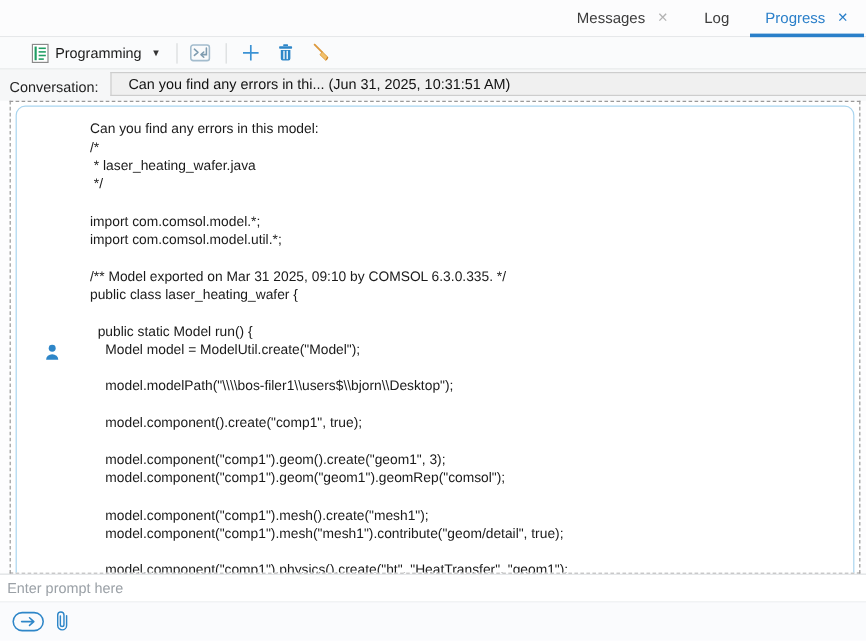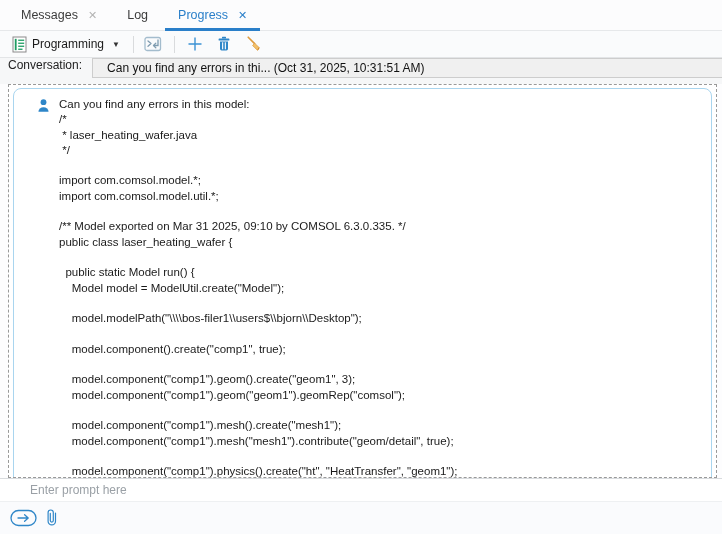--- a/index.html
+++ b/index.html
@@ -2,60 +2,60 @@
 <html><head>
 <meta charset="utf-8">
 <style>
   * { margin:0; padding:0; box-sizing:border-box; }
   html,body { width:722px; height:534px; overflow:hidden; background:#fff;
               font-family:"Liberation Sans", sans-serif; color:#222; }
 
   .window { width:722px; height:534px; display:flex; flex-direction:column; background:#fdfdfe; }
 
   
-  .tabbar { height:31px; display:flex; align-items:stretch; padding-left:6px;
-            background:#fcfcfd; border-bottom:1px solid #e6e8ea; flex:0 0 auto; }
+  .tabbar { height:31px; display:flex; align-items:stretch; padding-left:22px;
+            background:#fcfcfd; border-bottom:1px solid #e6e8ea; flex:0 0 auto;justify-content:flex-end; }
   .tab { display:flex; align-items:center; gap:10px; padding:0 15px; font-size:12.5px;
          color:#3c3c3c; cursor:default; position:relative; }
   .tab .close { font-size:11px; color:#b3b3b3; line-height:1; }
   .tab.active { color:#2a7fc9; }
   .tab.active .close { color:#2a7fc9; }
   .tab.active::after { content:""; position:absolute; left:2px; right:2px; bottom:-1px;
                        height:3px; background:#2a7fc9; }
 
   
-  .toolbar { height:27px; display:flex; align-items:center; gap:7px; padding:0 8px;
+  .toolbar { height:27px; display:flex; align-items:center; gap:7px; padding:0 22px;
              background:#fafbfc; border-bottom:1px solid #e3e5e7; flex:0 0 auto; }
   .tool-btn { display:flex; align-items:center; gap:5px; font-size:12px; color:#1a1a1a;
               padding:2px 4px; border-radius:2px; }
   .caret { font-size:8px; color:#333; margin-left:3px; }
   .sep { width:1px; height:17px; background:#d9dbdd; margin:0 2px; }
   .icon-btn { display:flex; align-items:center; justify-content:center; width:22px; height:22px; border-radius:2px; }
   svg { display:block; }
 
   
-  .conv-row { height:26px; display:flex; align-items:flex-start; padding:0 0 4px 8px;
+  .conv-row { height:26px; display:flex; align-items:flex-end; padding:0 0 4px 8px;
               background:#f6f7f8; flex:0 0 auto; }
   .conv-label { font-size:12px; color:#222; margin-right:10px; white-space:nowrap; }
   .conv-select { flex:1; height:20px; background:#f0f0f0; border:1px solid #cdcdcd;
                  border-right:none; display:flex; align-items:center; padding-left:14px;
                  font-size:12px; color:#111; white-space:nowrap; overflow:hidden; }
 
   
   .chat-panel { flex:1 1 auto; background:#fff; border:1px dashed #999;
                 margin:0 5px 0 8px; overflow:hidden; position:relative; }
   .bubble { position:absolute; left:4px; right:4px; top:3px; bottom:-12px;
             border:1px solid #a9d5ef; border-radius:8px; background:#fff;
-            display:flex; align-items:flex-start; padding:8px 10px 0 22px; }
+            display:flex; align-items:center; padding:8px 10px 0 22px;gap:16px; }
   .avatar { flex:0 0 auto; margin-top:1px; }
   .msg-text { margin-left:8px; font-size:11.5px; line-height:15.3px; color:#1a1a1a;
               white-space:pre-wrap; overflow:hidden; }
 
   
-  .prompt-row { flex:0 0 auto; height:23px; border-top:1px solid #d8dbde; background:#fff;padding-left:24px; }
+  .prompt-row { flex:0 0 auto; height:23px; border-top:1px solid #d8dbde; background:#fff; }
   .prompt-input { width:100%; height:100%; border:none; outline:none; padding:0 6px;
                   font-family:"Liberation Sans", sans-serif; font-size:12px; color:#222; background:#fff; }
   .prompt-input::placeholder { color:#9aa0a6; }
 
   
   .bottom-bar { flex:0 0 auto; height:33px; background:#fafbfd; border-top:1px solid #eef0f2;
                 display:flex; align-items:center; gap:8px; padding:0 10px; }
 </style>
 </head>
 <body>
@@ -128,21 +128,21 @@
           <path d="M9.6 7.2 L14.2 11.6 L12.6 14.4 L7.6 9.6 Z" fill="#f2c069" stroke="#dd9a3e" stroke-width="0.7" stroke-linejoin="round"></path>
           <path d="M12.9 13.9 L14.2 11.6" stroke="#c97f27" stroke-width="1"></path>
         </svg>
       </span>
     </div>
   </div>
 
   <div class="conv-row">
     <span class="conv-label">Conversation:</span>
     <div class="conv-select">
-      <span>Can you find any errors in thi... (Oct 31, 2025, 10:31:51 AM)</span>
+      <span>Can you find any errors in thi... (Jun 31, 2025, 10:31:51 AM)</span>
     </div>
   </div>
 
   <div class="chat-panel">
     <div class="bubble">
       <span class="avatar">
         <svg width="15" height="15" viewBox="0 0 16 16">
           <circle cx="8" cy="4.4" r="3.1" fill="#2e86c8"></circle>
           <path d="M2.6 14.6 a5.4 4.8 0 0 1 10.8 0 z" fill="#2e86c8"></path>
         </svg>

